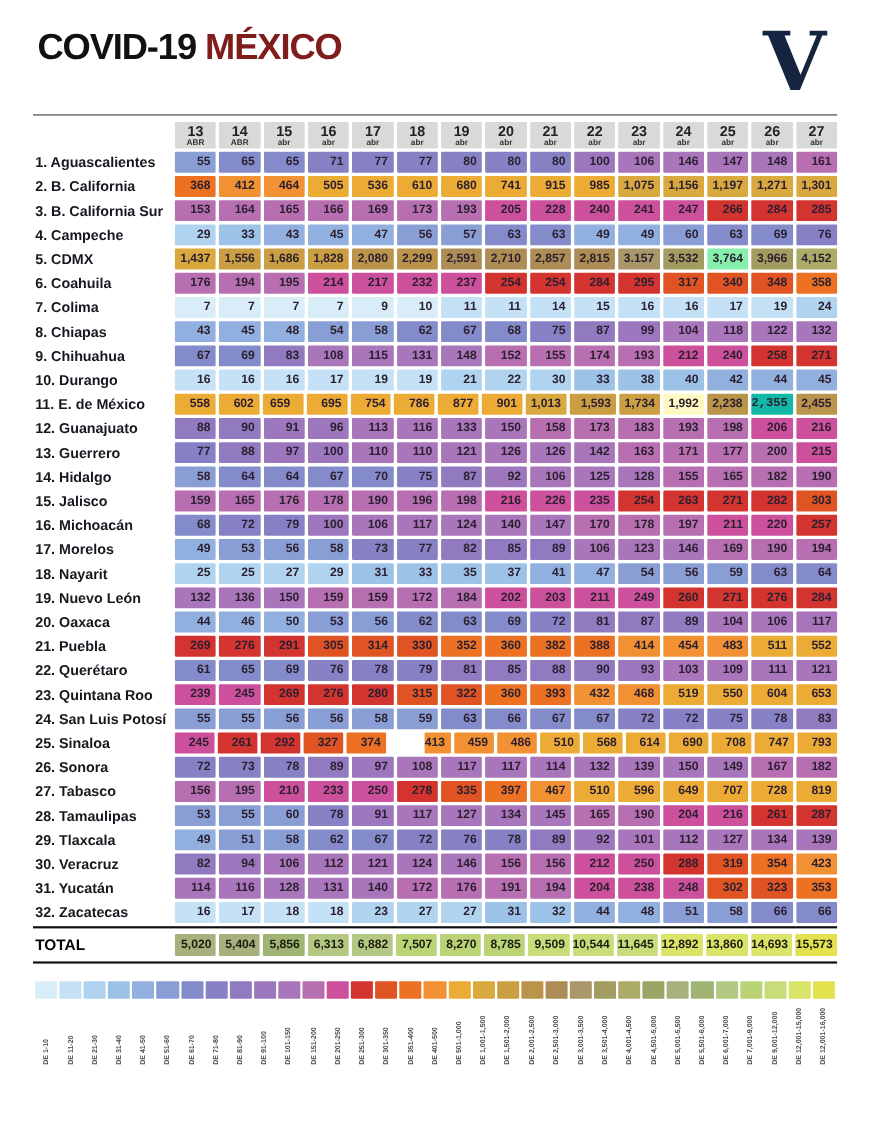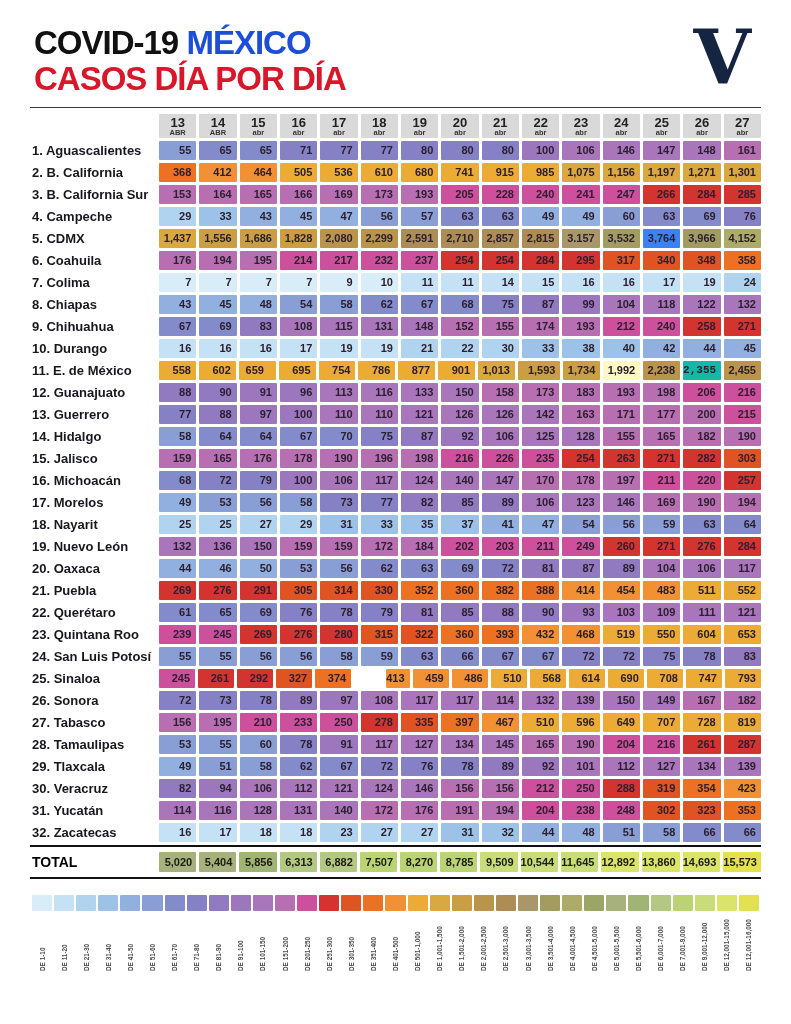--- a/index.html
+++ b/index.html
@@ -8,21 +8,21 @@
     width:791px; height:1024px; overflow:hidden;
     font-family:"Liberation Sans","DejaVu Sans",sans-serif;
     color:#1b1b24;
   }
   .page { padding:26px 30px 8px 30px; }
 
   
   .masthead { display:flex; justify-content:space-between; align-items:flex-start; padding:0 4px; }
   .titles { line-height:1.02; }
   .t1 { font-size:33px; font-weight:bold; letter-spacing:-1px; color:#111111; }
-  .t1 .red { color:#1d4ed8; }
+  .t1 .red { color:#7f1d1d; }
   .t2 { font-size:33px; font-weight:bold; letter-spacing:-1px; color:#d7182a; margin-top:2px; }
   .vlogo {
     font-family:"DejaVu Serif","Liberation Serif",serif;
     font-weight:bold; font-size:74px; line-height:0.95; color:#152440;
     margin-right:6px; margin-top:-4px;
   }
   .toprule { border:none; border-top:1.5px solid #3a3a3a; margin:12px 0 6px 0; }
 
   
   .grid-row {
@@ -72,21 +72,20 @@
   }
 </style>
 </head>
 <body>
 
 <div class="page">
 
   <div class="masthead">
     <div class="titles">
       <div class="t1"><span>COVID-19</span> <span class="red">MÉXICO</span></div>
-      <div class="t2">CASOS DÍA POR DÍA</div>
     </div>
     <div class="vlogo">V</div>
   </div>
 
   <hr class="toprule">
 
   <div id="table-header" class="grid-row">
       <div></div>
       <div class="hdr-chip">
         <span class="hdr-day">13</span>
@@ -229,21 +228,21 @@
         <div class="cell" style="background: rgb(203, 158, 68);">1,686</div>
         <div class="cell" style="background: rgb(203, 158, 68);">1,828</div>
         <div class="cell" style="background: rgb(187, 148, 75);">2,080</div>
         <div class="cell" style="background: rgb(187, 148, 75);">2,299</div>
         <div class="cell" style="background: rgb(173, 141, 85);">2,591</div>
         <div class="cell" style="background: rgb(173, 141, 85);">2,710</div>
         <div class="cell" style="background: rgb(173, 141, 85);">2,857</div>
         <div class="cell" style="background: rgb(173, 141, 85);">2,815</div>
         <div class="cell" style="background: rgb(169, 151, 106);">3.157</div>
         <div class="cell" style="background: rgb(163, 156, 96);">3,532</div>
-        <div class="cell" style="background: #3b82f6;">3,764</div>
+        <div class="cell" style="background: #86efac;">3,764</div>
         <div class="cell" style="background: rgb(163, 156, 96);">3,966</div>
         <div class="cell" style="background: rgb(173, 171, 104);">4,152</div>
       </div>
       <div class="grid-row">
         <div class="row-label">6. Coahuila</div>
         <div class="cell" style="background: rgb(183, 111, 178);">176</div>
         <div class="cell" style="background: rgb(183, 111, 178);">194</div>
         <div class="cell" style="background: rgb(183, 111, 178);">195</div>
         <div class="cell" style="background: rgb(205, 80, 156);">214</div>
         <div class="cell" style="background: rgb(205, 80, 156);">217</div>

